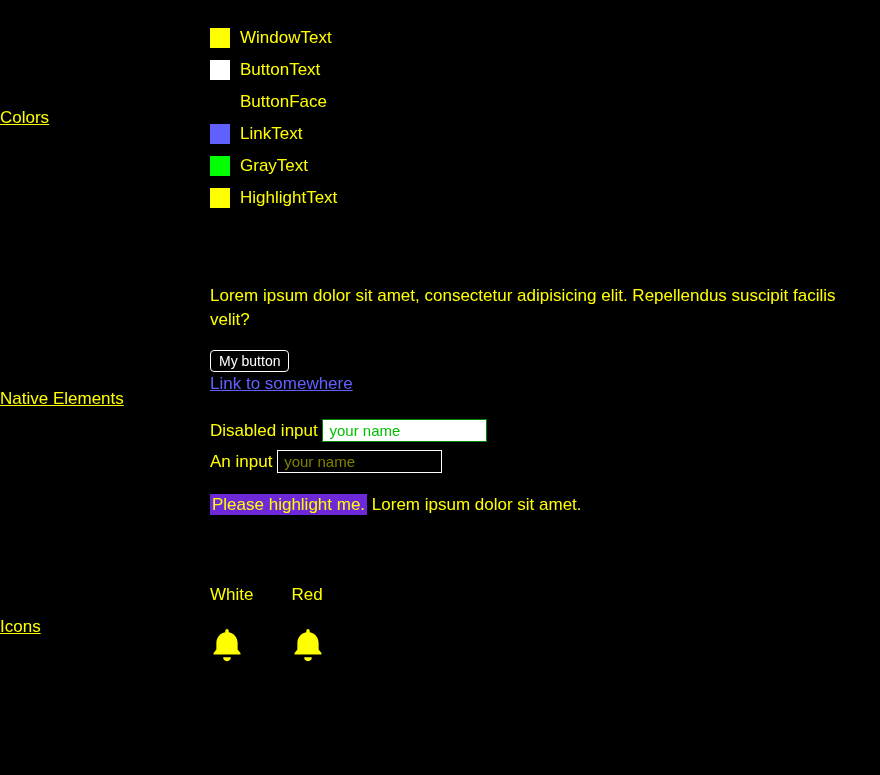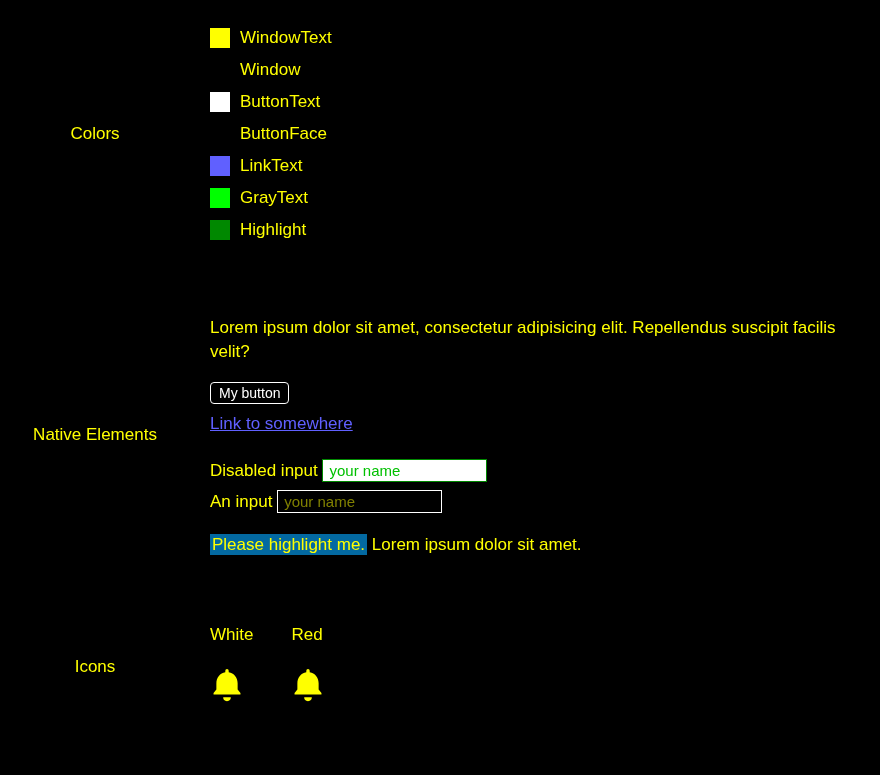--- a/index.html
+++ b/index.html
@@ -13,22 +13,22 @@
       height: 775px;
       overflow: hidden;
     }
     .row {
       display: flex;
       align-items: center;
     }
     .section-label {
       width: 210px;
       flex: 0 0 210px;
-      text-align: center;
       padding-right: 20px;
+      text-decoration: underline;
     }
     .section-content {
       flex: 1;
       padding-right: 20px;
     }
 
     
     .colors-section { padding-top: 22px; }
     .color-line {
       display: flex;
@@ -53,21 +53,21 @@
     .para { line-height: 1.4; margin-bottom: 18px; }
     .my-button {
       background: #000;
       color: #fff;
       border: 1.5px solid #fff;
       border-radius: 4px;
       padding: 2px 8px;
       font-size: 14px;
       font-family: Arial, Helvetica, sans-serif;
     }
-    .btn-wrap { margin-bottom: 10px; }
+    .btn-wrap { margin-bottom: 2px; }
     .link {
       color: #6060ff;
       text-decoration: underline;
     }
     .link-wrap { margin-bottom: 25px; }
     .field-row { margin-bottom: 8px; }
     .text-input {
       background: #000;
       border: 1px solid #fff;
       color: #ffff00;
@@ -82,21 +82,21 @@
       border: 1px solid #008800;
       color: #00e000;
       font-size: 15px;
       padding: 2px 6px;
       width: 165px;
       font-family: Arial, Helvetica, sans-serif;
     }
     .text-input-disabled::placeholder { color: #00c000; }
     .highlight-para { margin-top: 22px; }
     .highlighted {
-      background: #0369a1;
+      background: #6d28d9;
       color: #ffff00;
       padding: 1px 2px;
     }
 
     
     .icons-section { margin-top: 70px; }
     .icon-group { display: flex; gap: 38px; }
     .icon-col { display: flex; flex-direction: column; align-items: flex-start; }
     .icon-label { margin-bottom: 22px; }
     .bell-svg { width: 34px; height: 38px; }
@@ -105,42 +105,38 @@
 <body>
 
 <div class="row colors-section">
   <div class="section-label">Colors</div>
   <div class="section-content">
     <div class="color-line">
       <span class="swatch" style="background:#ffff00"></span>
       <span>WindowText</span>
     </div>
     <div class="color-line">
-      <span class="swatch-empty"></span>
-      <span>Window</span>
-    </div>
-    <div class="color-line">
       <span class="swatch" style="background:#ffffff"></span>
       <span>ButtonText</span>
     </div>
     <div class="color-line">
       <span class="swatch-empty"></span>
       <span>ButtonFace</span>
     </div>
     <div class="color-line">
       <span class="swatch" style="background:#6060ff"></span>
       <span>LinkText</span>
     </div>
     <div class="color-line">
       <span class="swatch" style="background:#00ff00"></span>
       <span>GrayText</span>
     </div>
     <div class="color-line">
-      <span class="swatch" style="background:#008800"></span>
-      <span>Highlight</span>
+      <span class="swatch" style="background:#ffff00"></span>
+      <span>HighlightText</span>
     </div>
   </div>
 </div>
 
 <div class="row native-section">
   <div class="section-label">Native Elements</div>
   <div class="section-content">
     <div class="para">Lorem ipsum dolor sit amet, consectetur adipisicing elit. Repellendus suscipit facilis velit?</div>
 
     <div class="btn-wrap">

